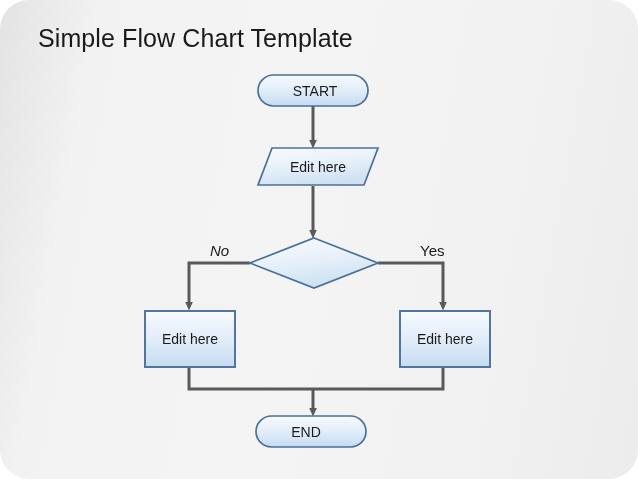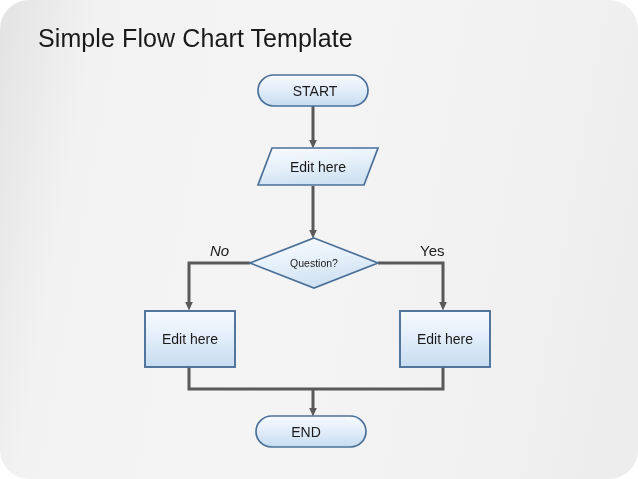--- a/index.html
+++ b/index.html
@@ -102,21 +102,20 @@
 
     <rect x="145" y="311" width="90" height="56" fill="url(#shapeGrad)" stroke="#4a7099" stroke-width="1.9"></rect>
 
     <rect x="400" y="311" width="90" height="56" fill="url(#shapeGrad)" stroke="#4a7099" stroke-width="1.9"></rect>
 
     <rect x="256" y="416" width="110" height="31" rx="15.5" ry="15.5" fill="url(#shapeGrad)" stroke="#4a7099" stroke-width="1.7"></rect>
   </svg>
 
   <div class="node-label lbl-start">START</div>
   <div class="node-label lbl-process">Edit here</div>
-  <div class="node-label lbl-dec">Question?</div>
   <div class="node-label lbl-left">Edit here</div>
   <div class="node-label lbl-right">Edit here</div>
   <div class="node-label lbl-end">END</div>
 
   <div class="branch-label lbl-no">No</div>
   <div class="branch-label lbl-yes">Yes</div>
 
 </div>
 
 </body></html>

